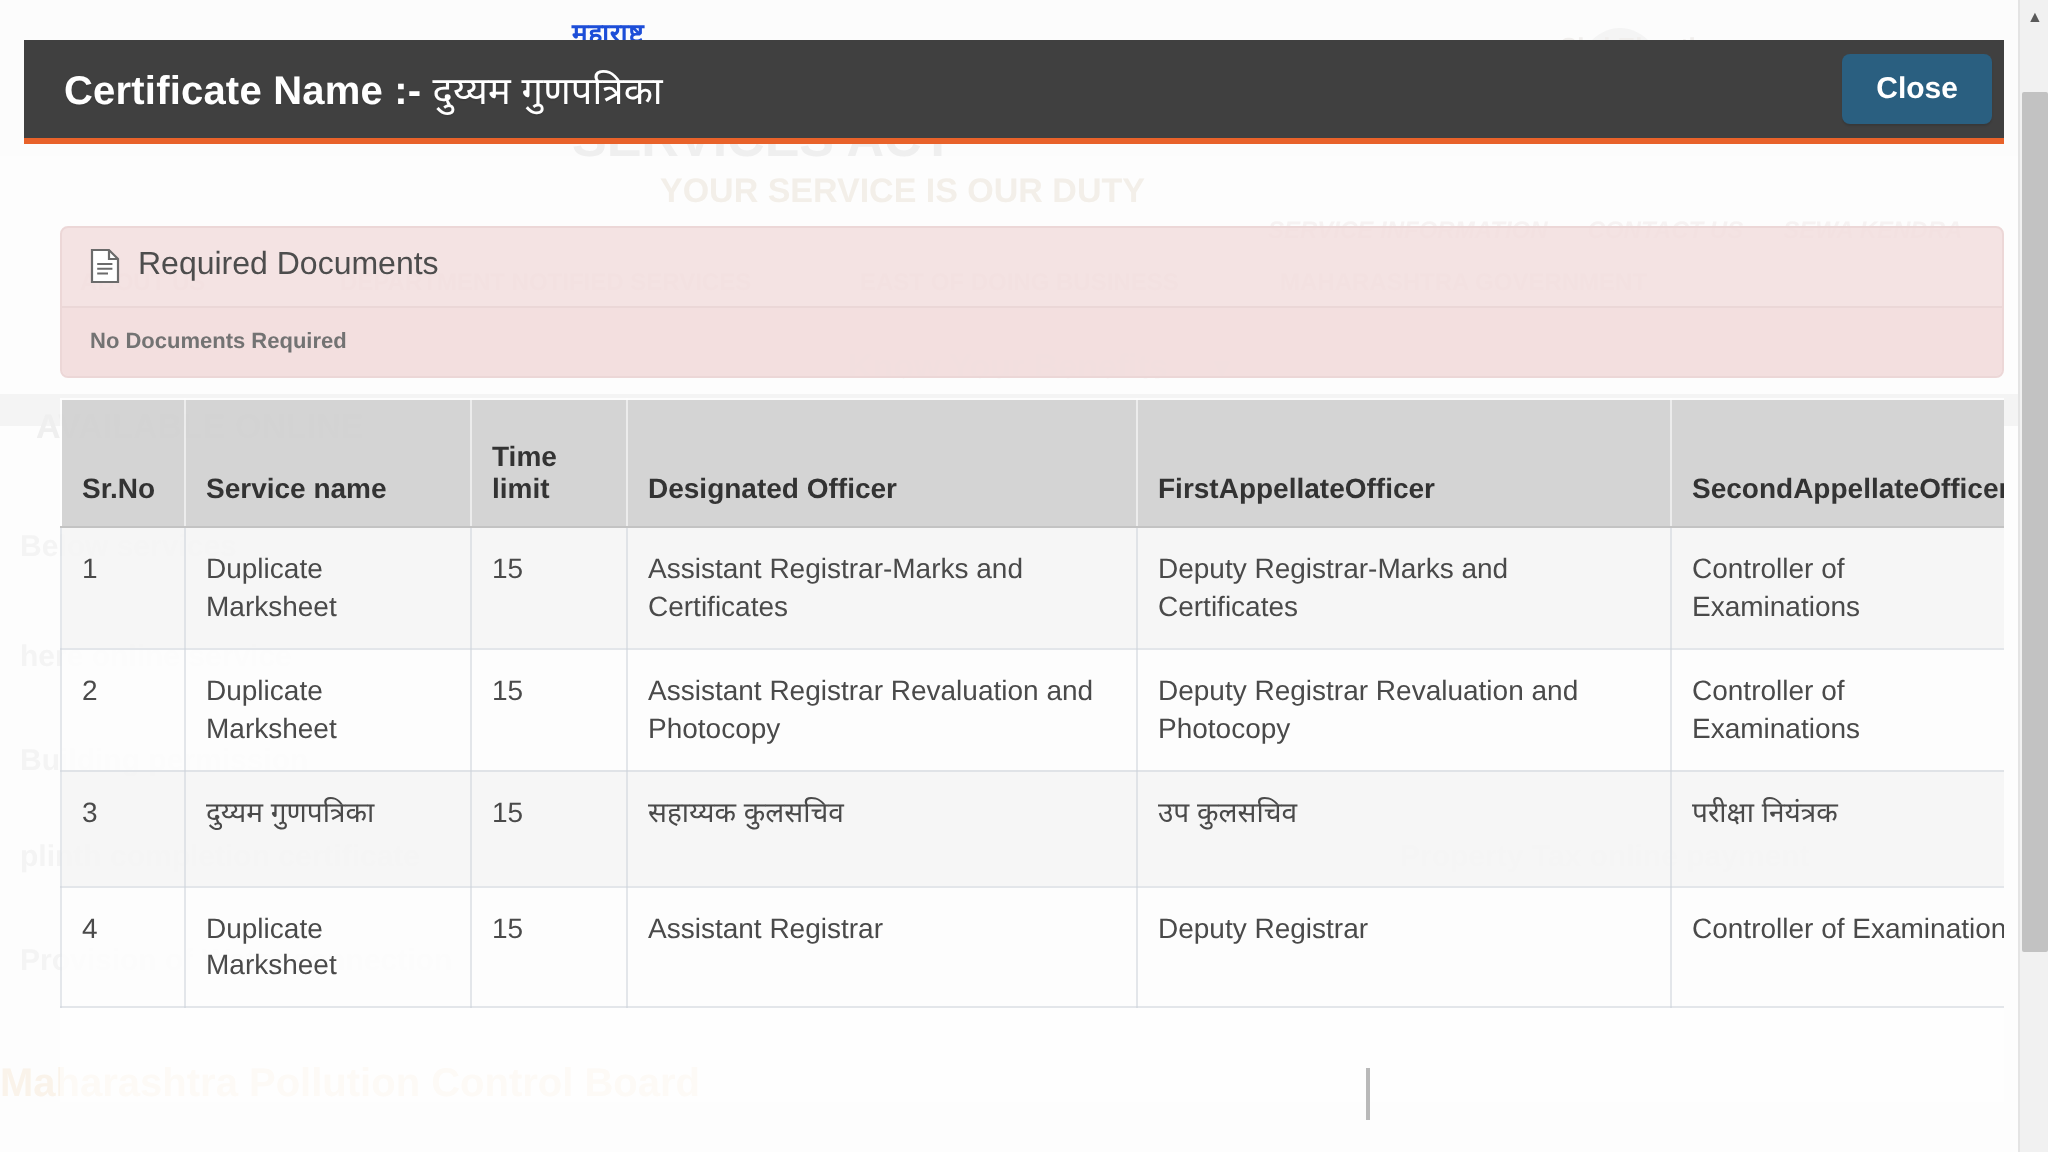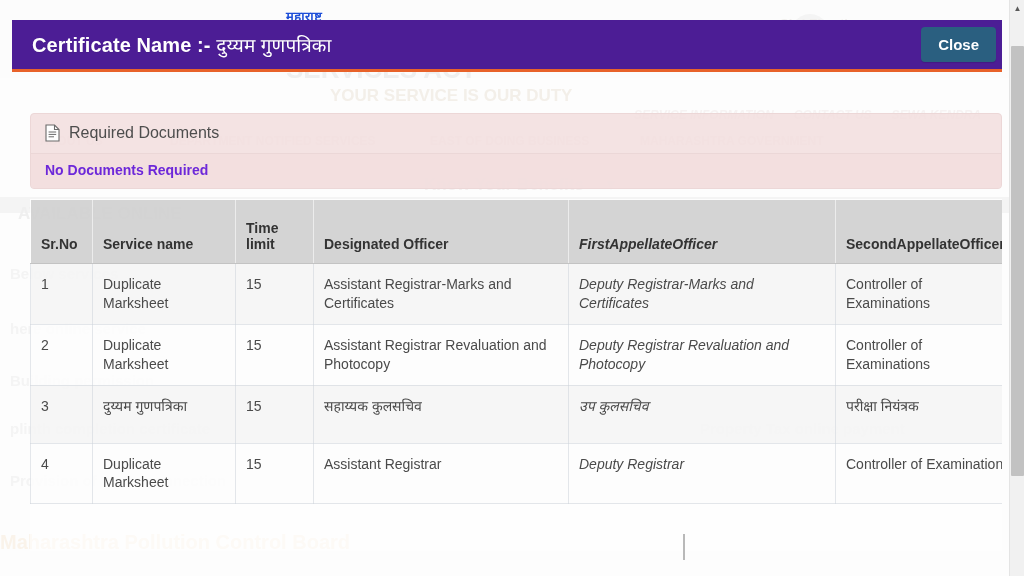--- a/index.html
+++ b/index.html
@@ -94,21 +94,21 @@
     height: 552px;
     background: transparent;
   }
 
   
   #modal-header {
     position: absolute;
     left: 0; top: 8px;
     width: 990px;
     height: 52px;
-    background: #4c1d95;
+    background: #404040;
     border-bottom: 3px solid #e8622a;
     display: flex;
     align-items: center;
     justify-content: space-between;
     padding: 0 6px 0 20px;
   }
   #modal-title {
     color: #ffffff;
     font-size: 20px;
     font-weight: bold;
@@ -158,22 +158,22 @@
     width: 15px; height: 18px; flex: 0 0 auto;
     display: inline-block;
   }
   #reqdocs-body {
     border-top: 1px solid rgba(0,0,0,.035);
     padding: 7px 14px 9px 14px;
     background: rgba(242,222,222,.92);
     border-radius: 0 0 4px 4px;
   }
   #reqdocs-text {
-    color: #6d28d9;
-    font-size: 14px;
+    color: #737373;
+    font-size: 11px;
     font-weight: bold;
   }
 
   
   #table-wrap {
     position: absolute;
     left: 18px; top: 124px;
     width: 972px;
     height: 352px;
     background: rgba(255,255,255,.55);
@@ -205,21 +205,21 @@
     line-height: 1.35;
     height: 58px;
   }
   #services-table tbody tr:nth-child(odd) td  { background: rgba(243,243,243,.72); }
   #services-table tbody tr:nth-child(even) td { background: rgba(252,252,252,.72); }
 
   .col-sr   { width: 62px; }
   .col-svc  { width: 143px; }
   .col-time { width: 78px; }
   .col-do   { width: 255px; }
-  .col-fao  { width: 267px; font-style: italic; }
+  .col-fao  { width: 267px; }
   .col-sao  { width: 185px; }
 
   
   #vscroll {
     position: absolute;
     right: 0; top: 0;
     width: 15px; height: 576px;
     background: #f1f1f1;
     border-left: 1px solid #e4e4e4;
   }

